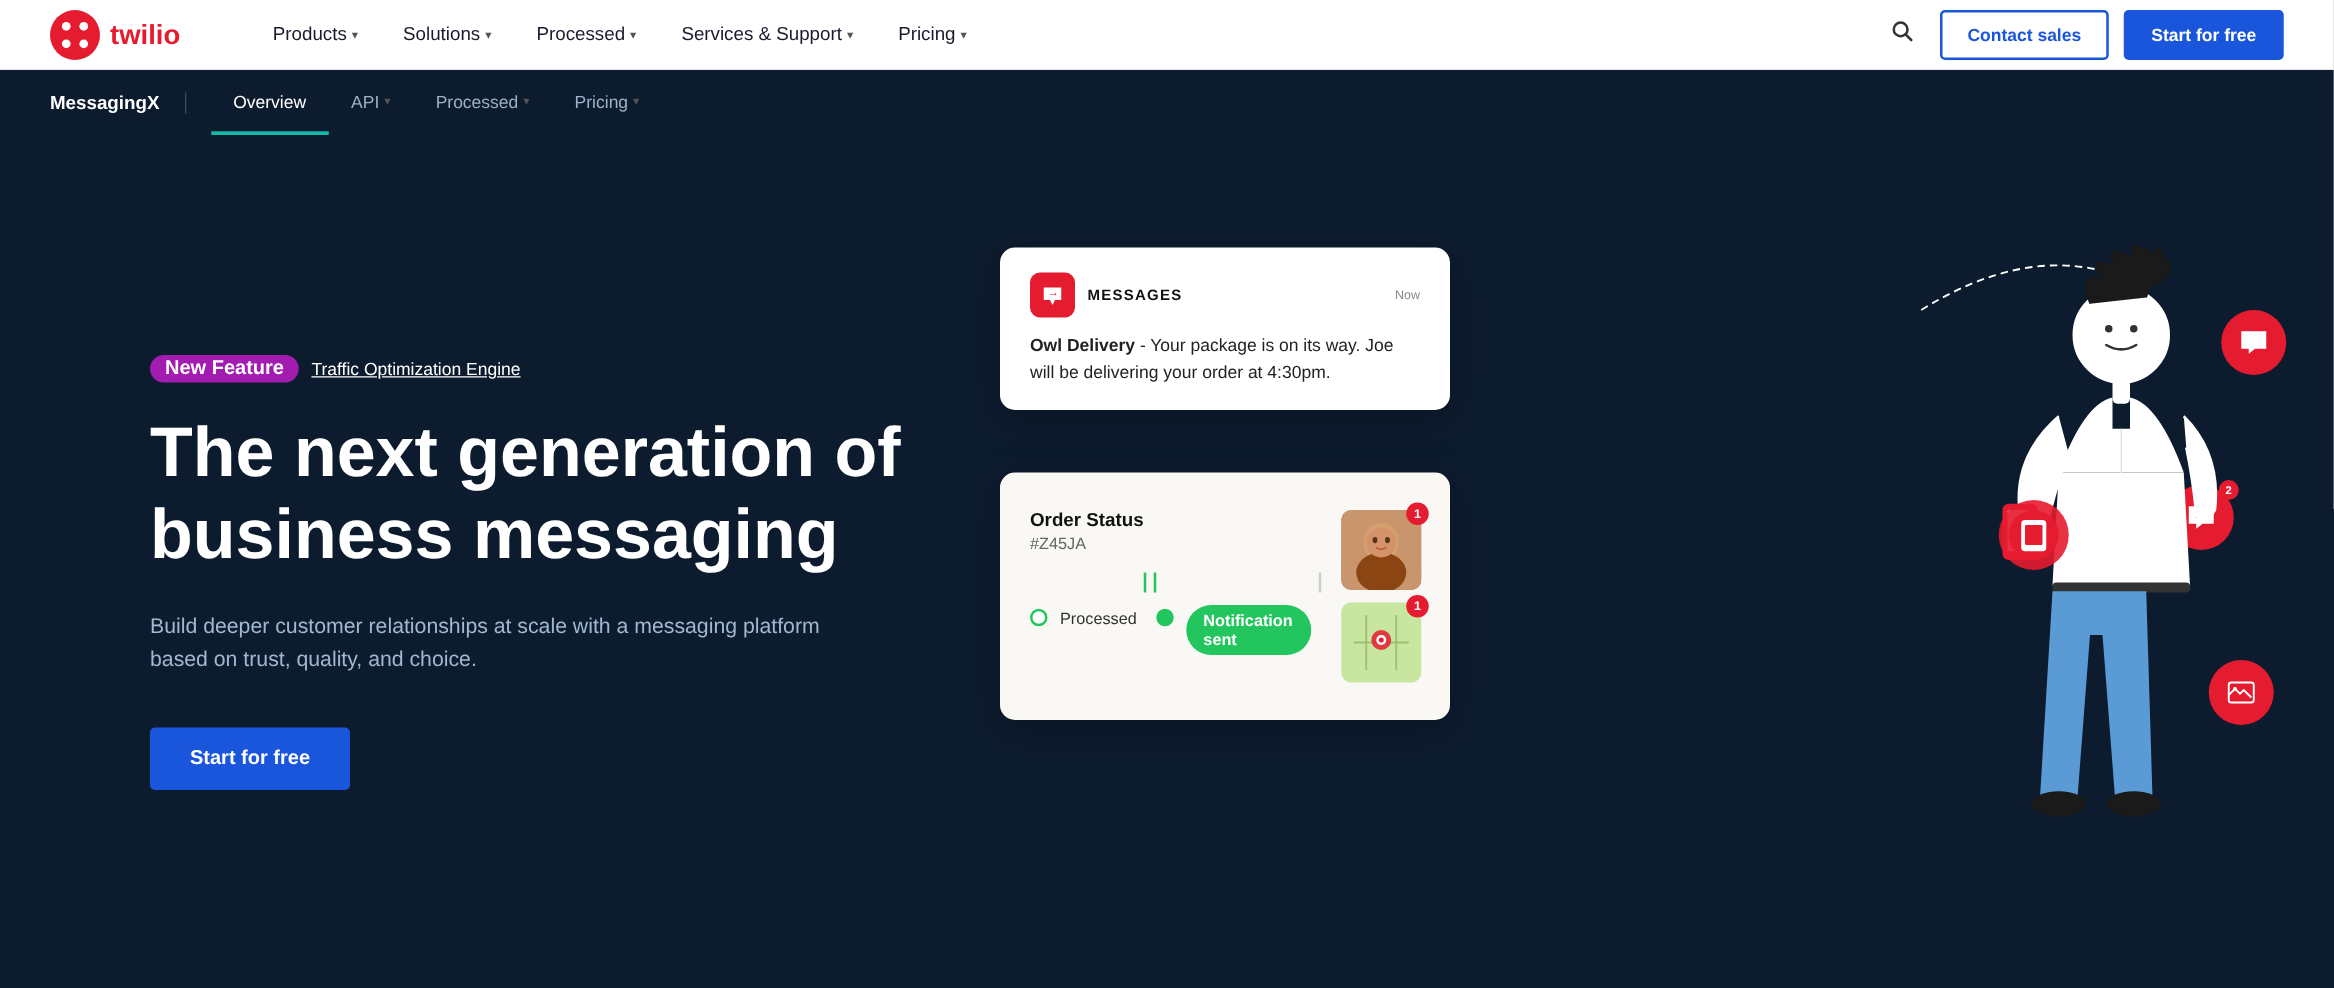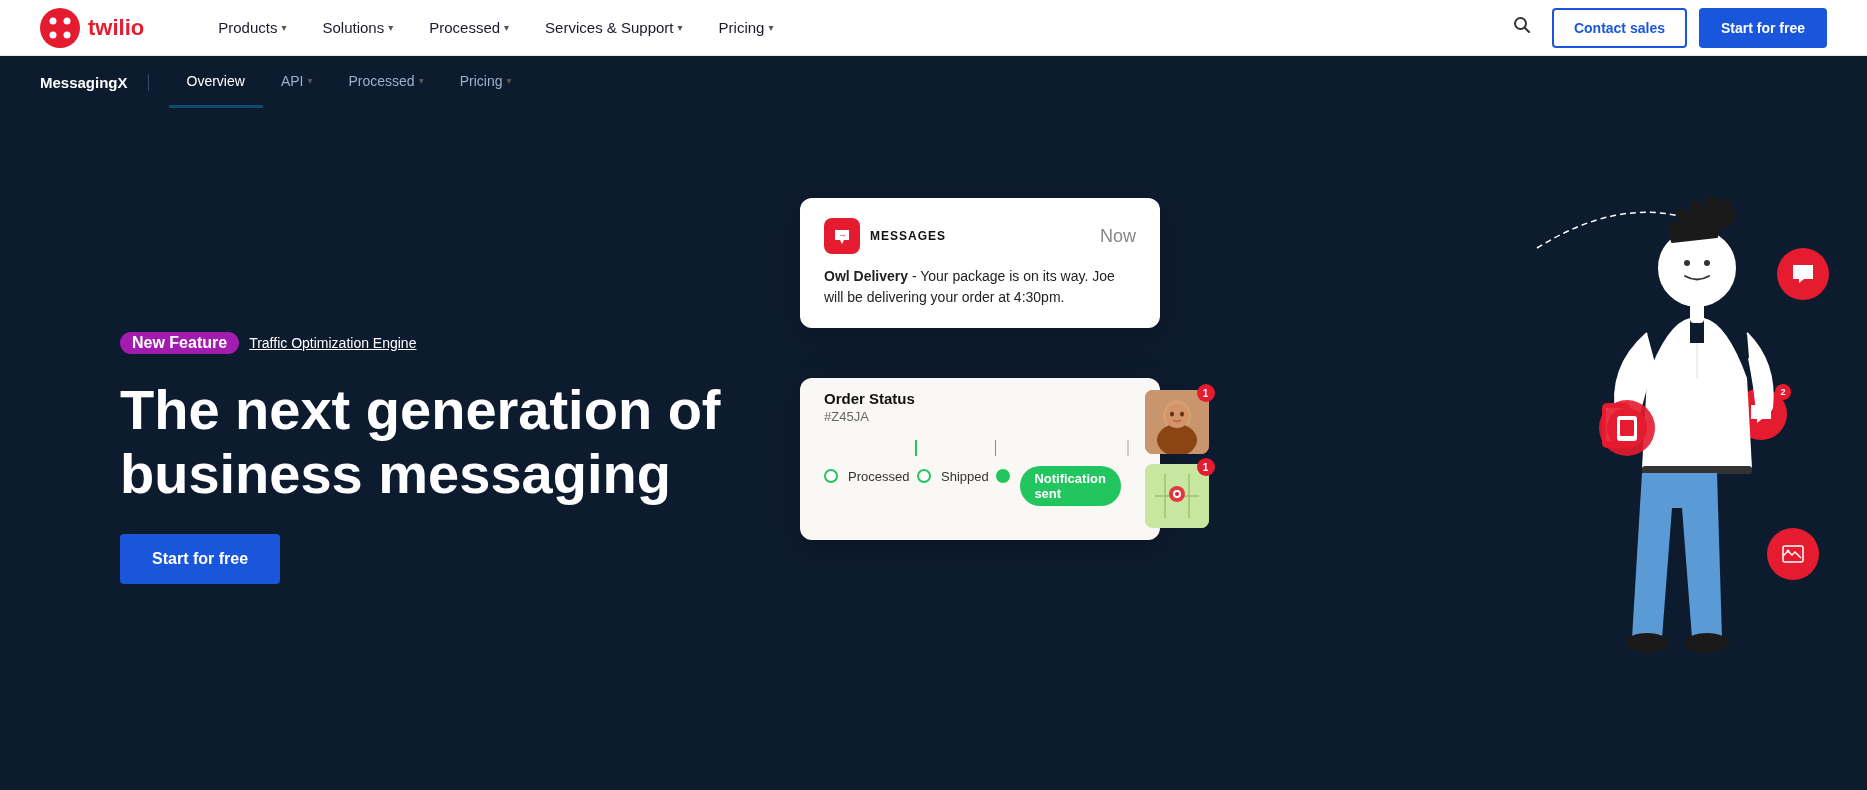--- a/index.html
+++ b/index.html
@@ -108,21 +108,21 @@
       padding: 0 18px;
       cursor: pointer;
       display: flex;
       align-items: center;
       gap: 4px;
       height: 52px;
       border-bottom: 3px solid transparent;
     }
     .sub-nav-item.active {
       color: #fff;
-      border-bottom: 3px solid #0c4a6e;
+      border-bottom: 3px solid #14b8a6;
     }
 
     
     .hero {
       background: #0d1b2e;
       min-height: 666px;
       display: flex;
       align-items: center;
       padding: 60px 80px 60px 120px;
       position: relative;
@@ -221,37 +221,37 @@
       color: #fff;
       font-size: 18px;
     }
     .msg-title {
       font-size: 12px;
       font-weight: 700;
       letter-spacing: 1px;
       color: #111;
     }
     .msg-time {
-      font-size: 18px;
+      font-size: 10px;
       color: #888;
     }
     .msg-body {
       font-size: 14px;
       color: #222;
       line-height: 1.5;
     }
     .msg-sender {
       font-weight: 700;
     }
 
     
     .order-card {
       background: #faf8f4;
       border-radius: 12px;
-      padding: 12px 24px;
+      padding: 30px 24px;
       width: 360px;
       position: absolute;
       top: 210px;
       left: 20px;
       box-shadow: 0 8px 32px rgba(0,0,0,0.2);
     }
     .order-card-inner {
       display: flex;
       gap: 16px;
     }
@@ -464,20 +464,21 @@
 </nav>
 
 <section class="hero">
 
   <div class="hero-left">
     <div class="new-feature-badge">
       <span class="badge-pill">New Feature</span>
       <span class="badge-link">Traffic Optimization Engine</span>
     </div>
     <h1 class="hero-title">The next generation of business messaging</h1>
+    <p class="hero-subtitle">Build deeper customer relationships at scale with a messaging platform based on trust, quality, and choice.</p>
     <button class="btn-hero-start">Start for free</button>
   </div>
 
   <div class="hero-right">
 
     <div class="msg-card">
       <div class="msg-card-header">
         <div class="msg-icon-wrap">
           <div class="msg-icon">
             <svg width="20" height="20" viewBox="0 0 20 20" fill="white">
@@ -503,24 +504,20 @@
           <div class="order-id">#Z45JA</div>
 
           <div class="timeline">
 
             <div class="timeline-item">
               <div class="timeline-dot done"></div>
               <span class="timeline-label">Processed</span>
             </div>
             <div class="tl-connector done"></div>
 
-            <div class="timeline-item">
-              <div class="timeline-dot done"></div>
-              <span class="timeline-label">Shipped</span>
-            </div>
             <div class="tl-connector done"></div>
 
             <div class="timeline-item">
               <div class="timeline-dot active"></div>
               <span class="timeline-active-pill">Notification sent</span>
             </div>
             <div class="tl-connector"></div>
 
           </div>
         </div>

